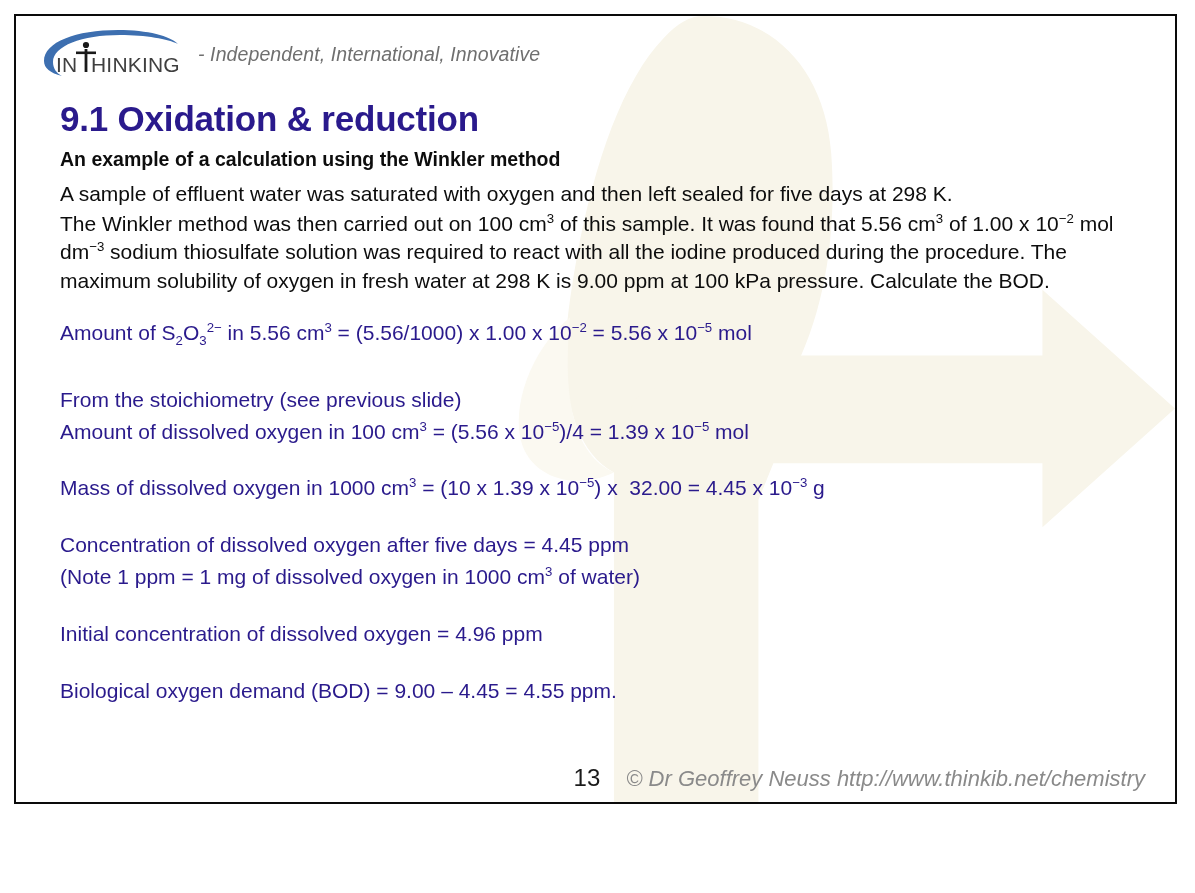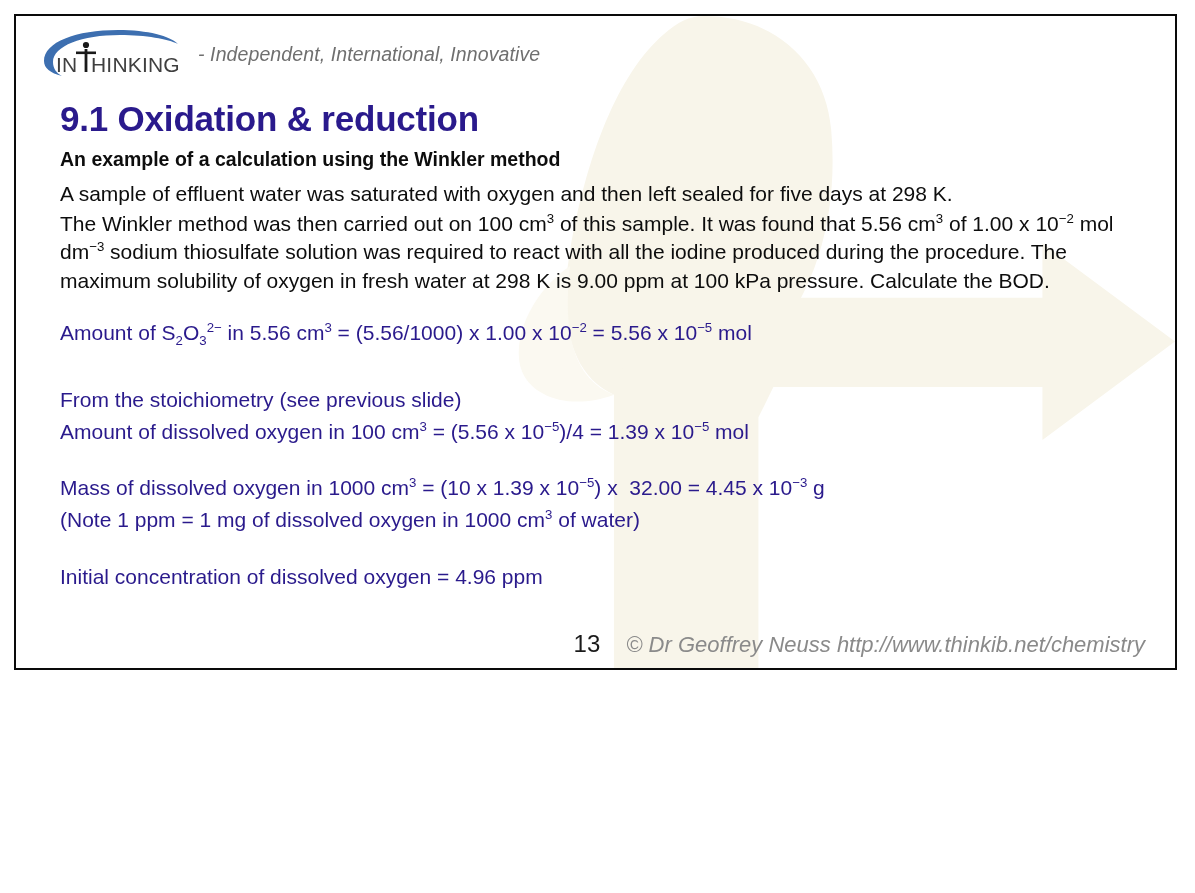--- a/index.html
+++ b/index.html
@@ -5,21 +5,21 @@
   html,body{margin:0;padding:0;}
   body{
     width:1195px;height:893px;
     background:#ffffff;
     font-family:"Liberation Sans", sans-serif;
     overflow:hidden;
   }
   .slide-frame{
     position:absolute;
     left:14px;top:14px;
-    width:1163px;height:656px;
+    width:1163px;height:790px;
     border:2px solid #0a0a0a;
     background:#ffffff;
     box-sizing:border-box;
     overflow:hidden;
   }
   
   .watermark{
     position:absolute;inset:0;
     pointer-events:none;
     z-index:0;
@@ -179,24 +179,26 @@
 
     <div class="calc-block">
 
       <p class="calc">Amount of S<sub>2</sub>O<sub>3</sub><sup>2−</sup> in 5.56 cm<sup>3</sup> = (5.56/1000) x 1.00 x 10<sup>−2</sup> = 5.56 x 10<sup>−5</sup> mol</p>
 
       <p class="calc gap-lg">From the stoichiometry (see previous slide)</p>
       <p class="calc gap-sm">Amount of dissolved oxygen in 100 cm<sup>3</sup> = (5.56 x 10<sup>−5</sup>)/4 = 1.39 x 10<sup>−5</sup> mol</p>
 
       <p class="calc gap-md">Mass of dissolved oxygen in 1000 cm<sup>3</sup> = (10 x 1.39 x 10<sup>−5</sup>) x&nbsp; 32.00 = 4.45 x 10<sup>−3</sup> g</p>
 
+      <p class="calc gap-md">Concentration of dissolved oxygen after five days = 4.45 ppm</p>
       <p class="calc gap-sm">(Note 1 ppm = 1 mg of dissolved oxygen in 1000 cm<sup>3</sup> of water)</p>
 
       <p class="calc gap-md">Initial concentration of dissolved oxygen = 4.96 ppm</p>
 
+      <p class="calc gap-md">Biological oxygen demand (BOD) = 9.00 – 4.45 = 4.55 ppm.</p>
     </div>
   </div>
 
   <div class="footer">
     <span class="page-number">13</span>
     <span class="copyright">© Dr Geoffrey Neuss http://www.thinkib.net/chemistry</span>
   </div>
 
 </div>
 

